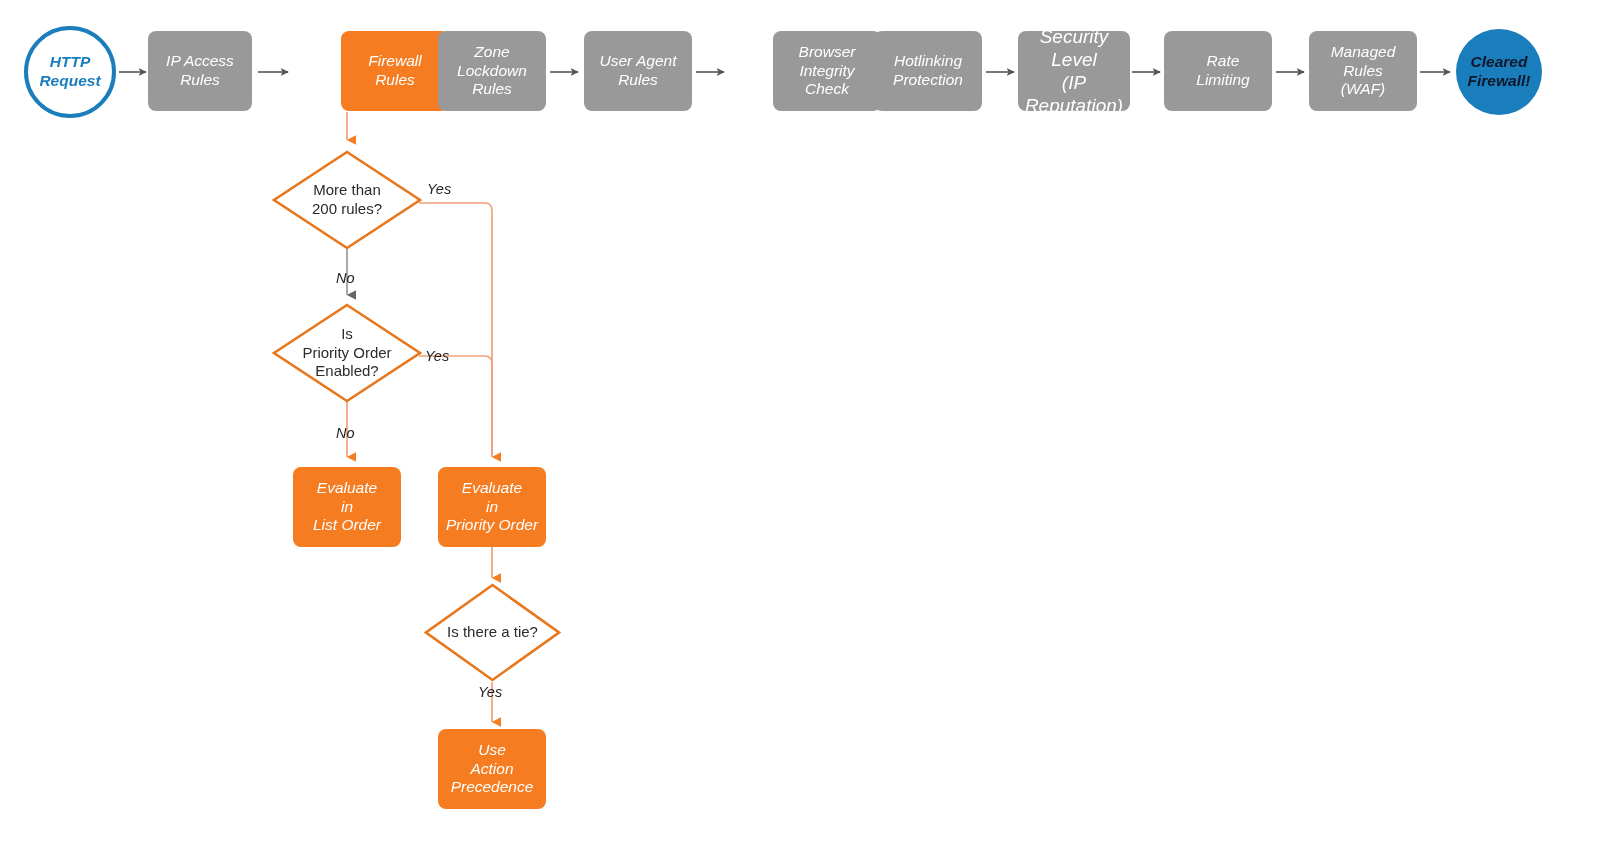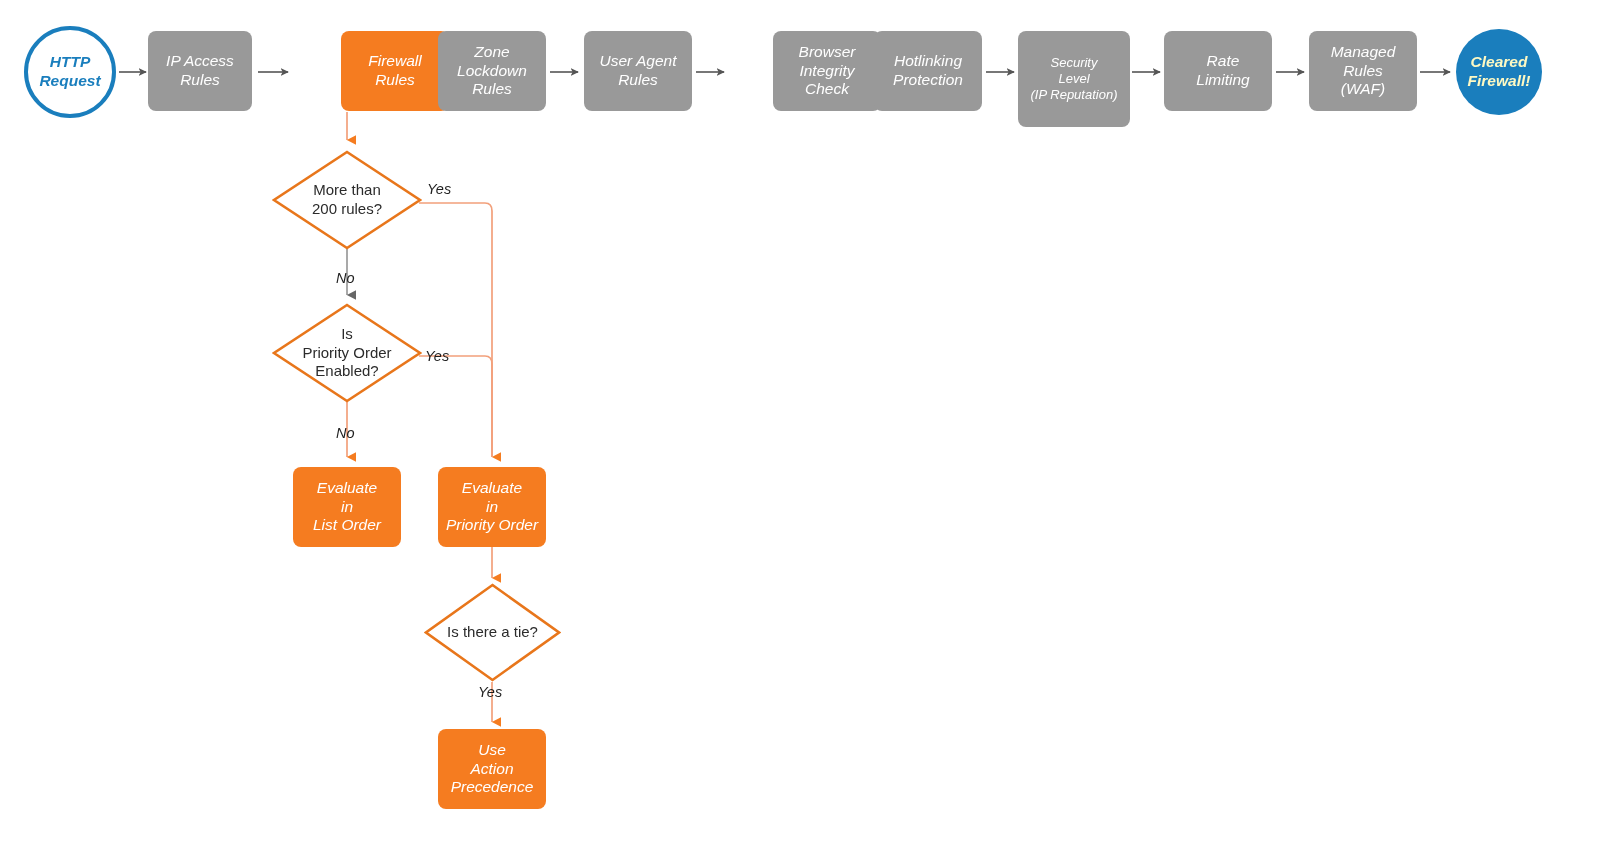--- a/index.html
+++ b/index.html
@@ -56,21 +56,21 @@
     font-weight: bold;
     font-size: 15.5px;
   }
   .terminator.hollow {
     background: #ffffff;
     border: 4px solid #1A7EBD;
     color: #1A7EBD;
   }
   .terminator.filled {
     background: #1A7EBD;
-    color: #fef9c3;
+    color: #0f172a;
   }
 
   
   .action {
     border-radius: 8px;
     background: #F57C20;
     color: #ffffff;
     font-style: italic;
     font-size: 15.5px;
     padding: 4px 6px;
@@ -182,21 +182,21 @@
     <span>Browser
 Integrity
 Check</span>
   </div>
 
   <div class="node proc grey" style="left:874px; top:31px; width:108px; height:80px;">
     <span>Hotlinking
 Protection</span>
   </div>
 
-  <div class="node proc grey" style="left:1018px; top:31px; width:112px; height:96px; font-size:13px;">
+  <div class="node proc grey" style="left:1018px; top:31px; width:112px; height:80px; font-size:19px;">
     <span>Security
 Level
 (IP Reputation)</span>
   </div>
 
   <div class="node proc grey" style="left:1164px; top:31px; width:108px; height:80px;padding-left:16px;">
     <span>Rate
 Limiting</span>
   </div>
 

